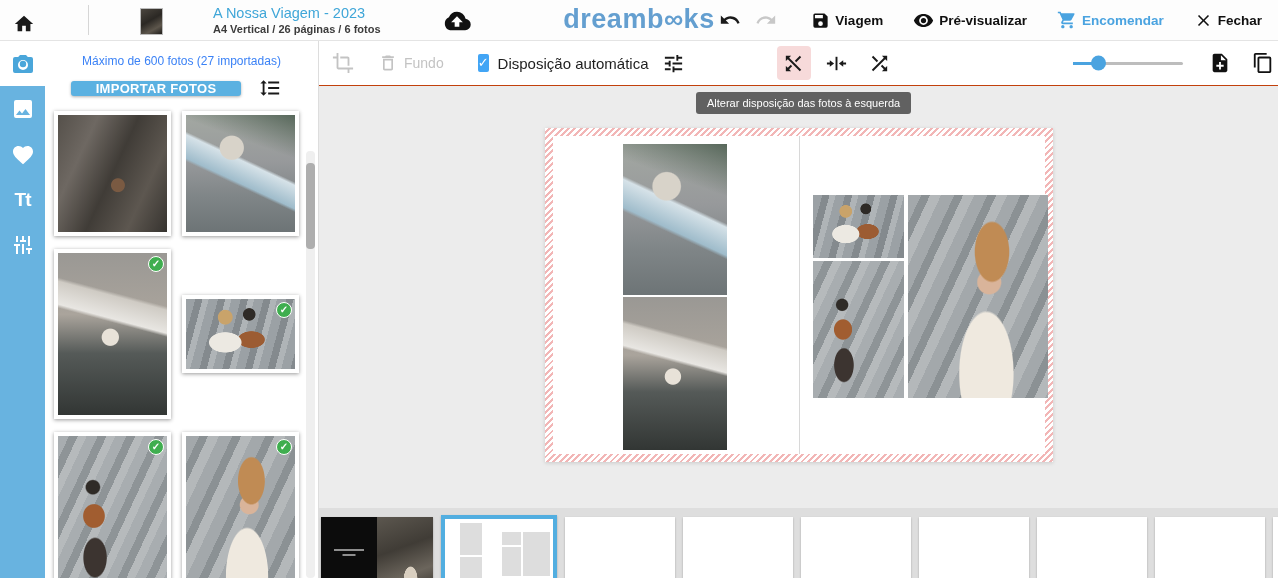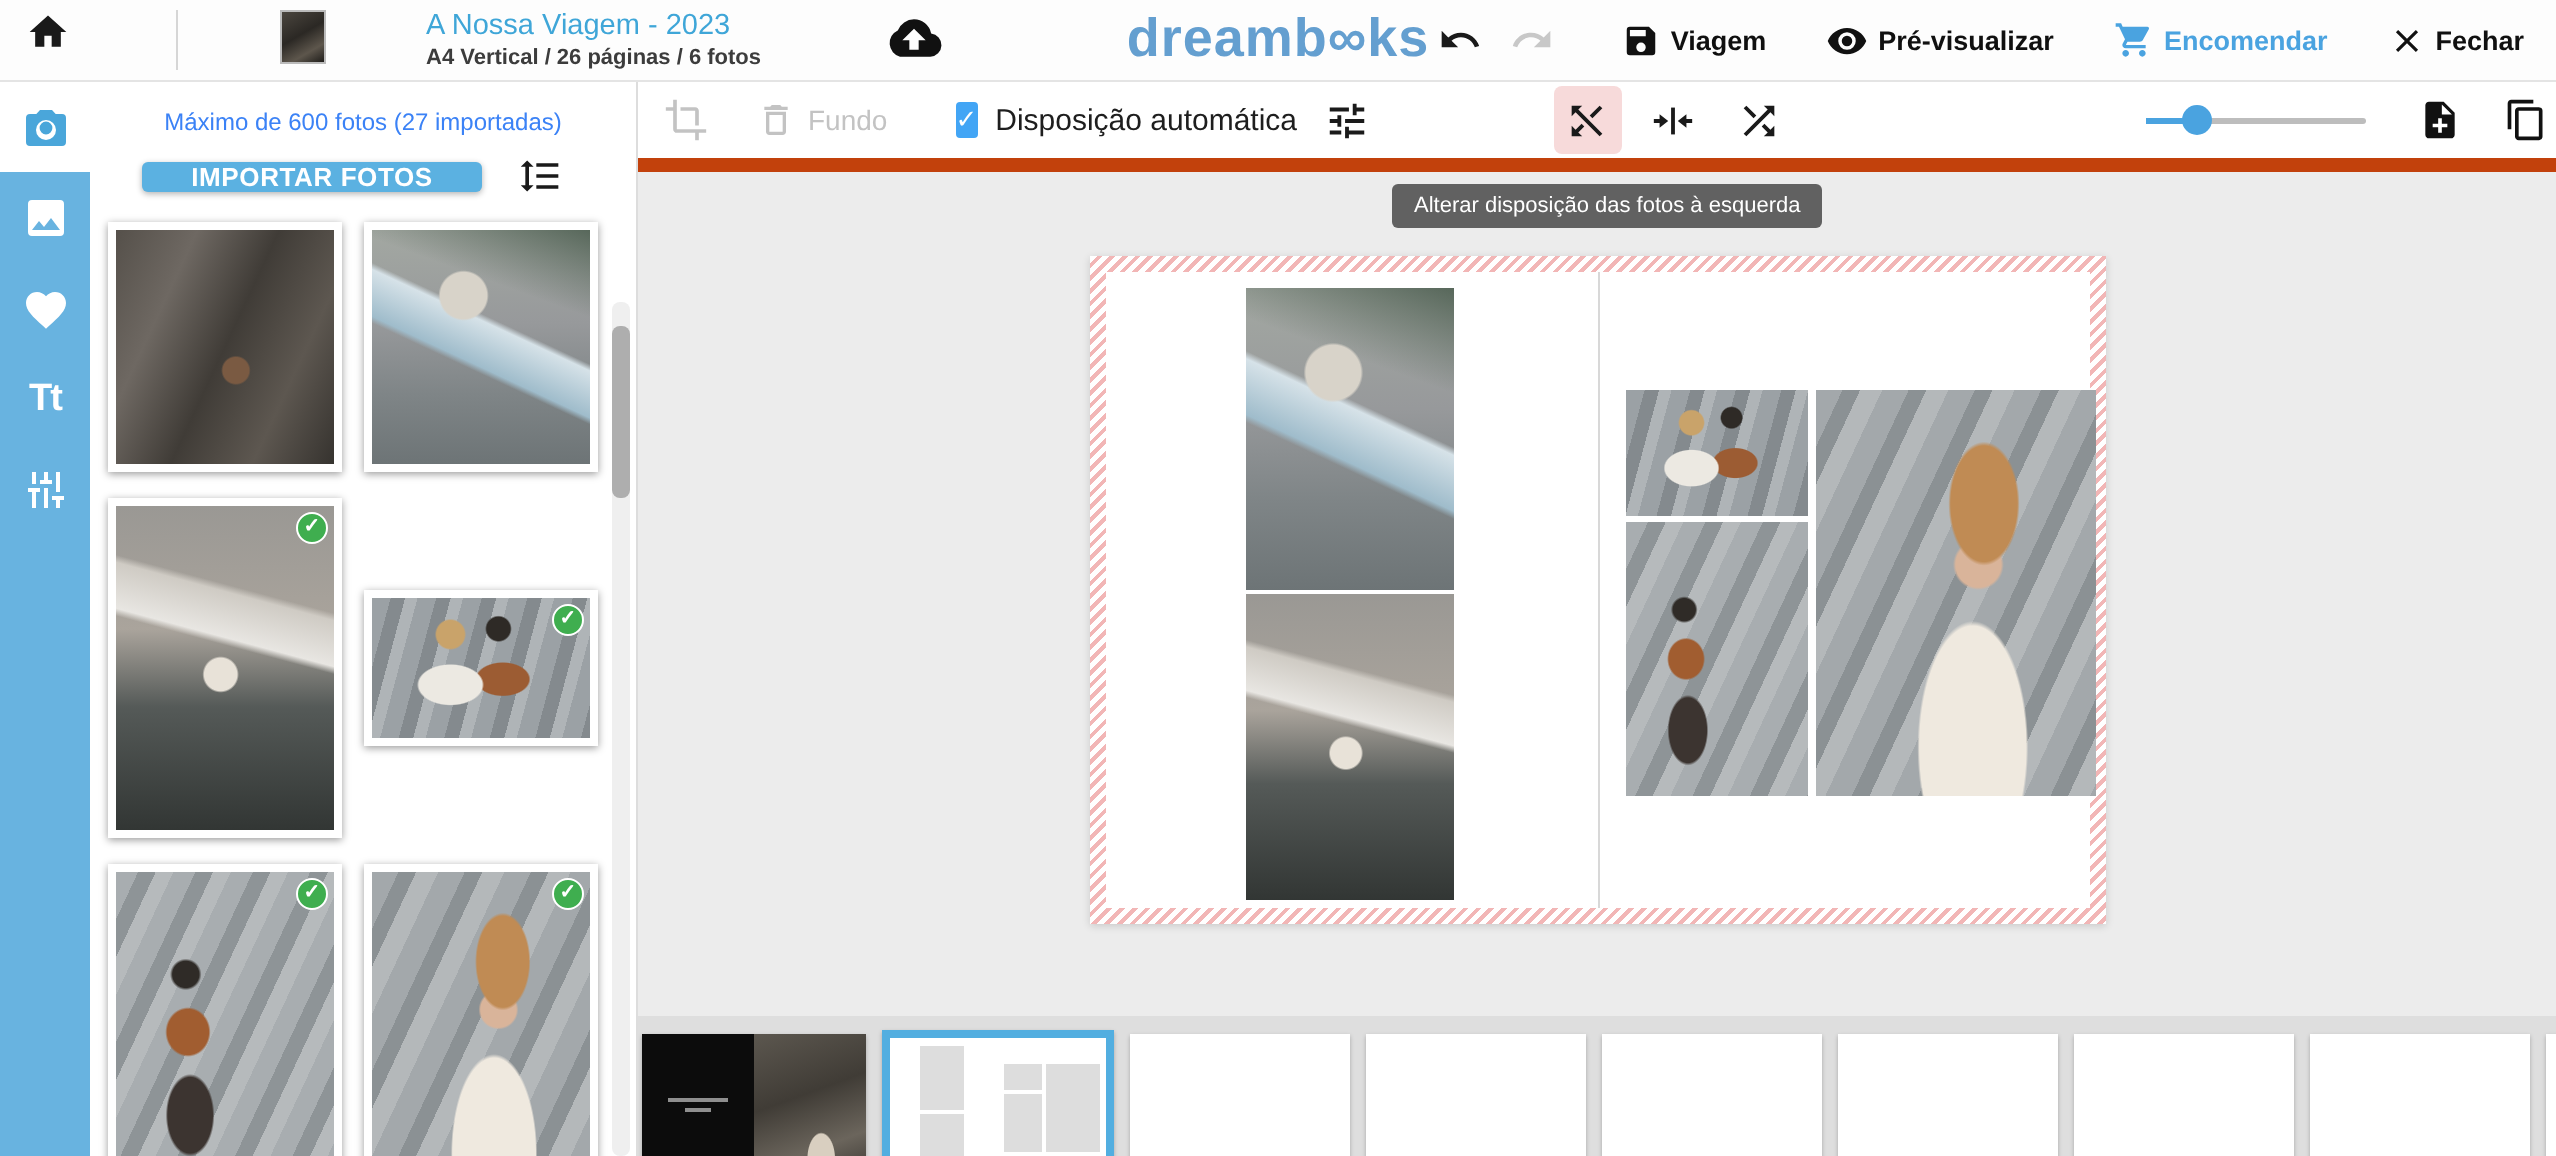--- a/index.html
+++ b/index.html
@@ -3,21 +3,21 @@
 <meta charset="utf-8">
 <style>
   * { margin:0; padding:0; box-sizing:border-box; }
   html,body { width:1278px; height:578px; overflow:hidden; background:#fff;
     font-family:"Liberation Sans", sans-serif; }
   .stage { position:relative; width:1278px; height:578px; display:flex; flex-direction:column; }
 
   
   .topbar { height:41px; background:#fdfdfd; border-bottom:1px solid #e4e4e4;
     display:flex; align-items:center; position:relative; flex:0 0 41px; z-index:30; }
-  .tb-left { display:flex; align-items:flex-start; padding-left:13px;gap:40px; }
+  .tb-left { display:flex; align-items:flex-end; padding-left:13px;gap:40px; }
   .icon { display:inline-flex; align-items:center; justify-content:center; }
   .icon svg { display:block; }
   .vdiv { width:1px; height:30px; background:#d6d6d6; margin:0 11px 0 13px; }
   .cover-mini { width:23px; height:27px; border:1px solid #bbb;
     background: linear-gradient(150deg,#4b463f 0%,#2b2824 45%,#5d564c 75%,#201e1b 100%); }
   .proj-meta { margin-left:10px; line-height:1.15; }
   .proj-title { color:#3fa6d8; font-size:14.5px; font-weight:500; }
   .proj-sub { color:#3c3c3c; font-size:11px; font-weight:700; margin-top:1px; }
   .cloud { margin-left:22px; color:#111; }
   .logo { position:absolute; left:50%; top:50%; transform:translate(-50%,-52%);
@@ -88,21 +88,21 @@
     radial-gradient(ellipse at 60% 28%, #c08b54 0 14%, transparent 15%),
     radial-gradient(circle at 58% 43%, #d9b49a 0 8%, transparent 9%),
     radial-gradient(ellipse at 56% 88%, #efe9df 0 24%, transparent 25%),
     repeating-linear-gradient(115deg,#a3a8ab 0 12px,#8b9194 12px 20px,#b4b8ba 20px 30px); }
   .g-coverphoto { background:
     radial-gradient(ellipse at 60% 80%, #d9cfc0 0 14%, transparent 15%),
     linear-gradient(160deg,#5c574f 0%,#403c36 40%,#6b655c 70%,#2f2c28 100%); }
 
   
   .canvas-col { flex:1; display:flex; flex-direction:column; border-left:1px solid #ddd; min-width:0; }
-  .ctoolbar { height:45px; flex:0 0 45px; background:#fff; border-bottom:7px solid #c2410c;
+  .ctoolbar { height:45px; flex:0 0 45px; background:#fff; border-bottom:1px solid #c2410c;
     display:flex; align-items:center; }
   .dis { color:#c3c3c3; }
   .fundo-group { display:flex; align-items:center; gap:6px; margin-left:24px; }
   .fundo-label { color:#c3c3c3; font-size:14px; }
   .tdiv { width:1px; height:26px; background:#dcdcdc; margin:0 16px 0 18px; }
   .checkbox { width:18px; height:18px; background:#42a5f5; border-radius:2px; color:#fff;
     font-size:13px; line-height:17px; text-align:center; cursor:pointer; }
   .checkbox::after { content:"✓"; }
   .auto-label { margin-left:9px; font-size:15px; color:#1e1e1e; }
   .tune-ic { margin-left:13px; color:#1a1a1a; cursor:pointer; }

